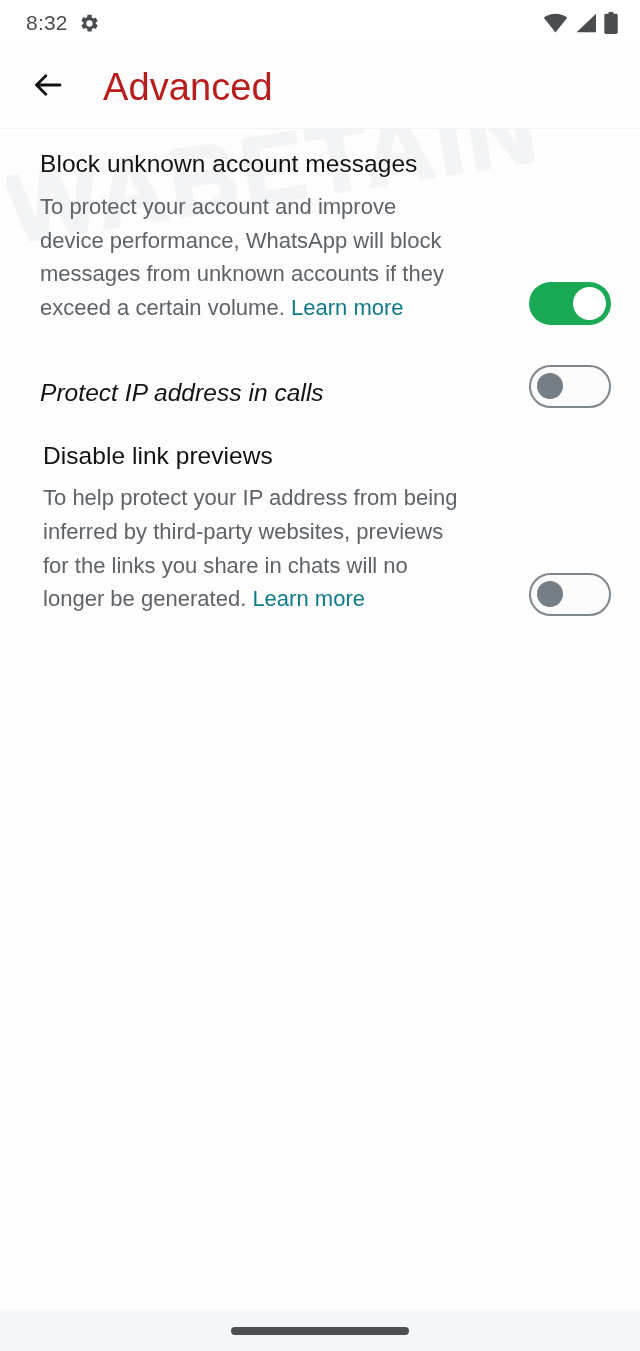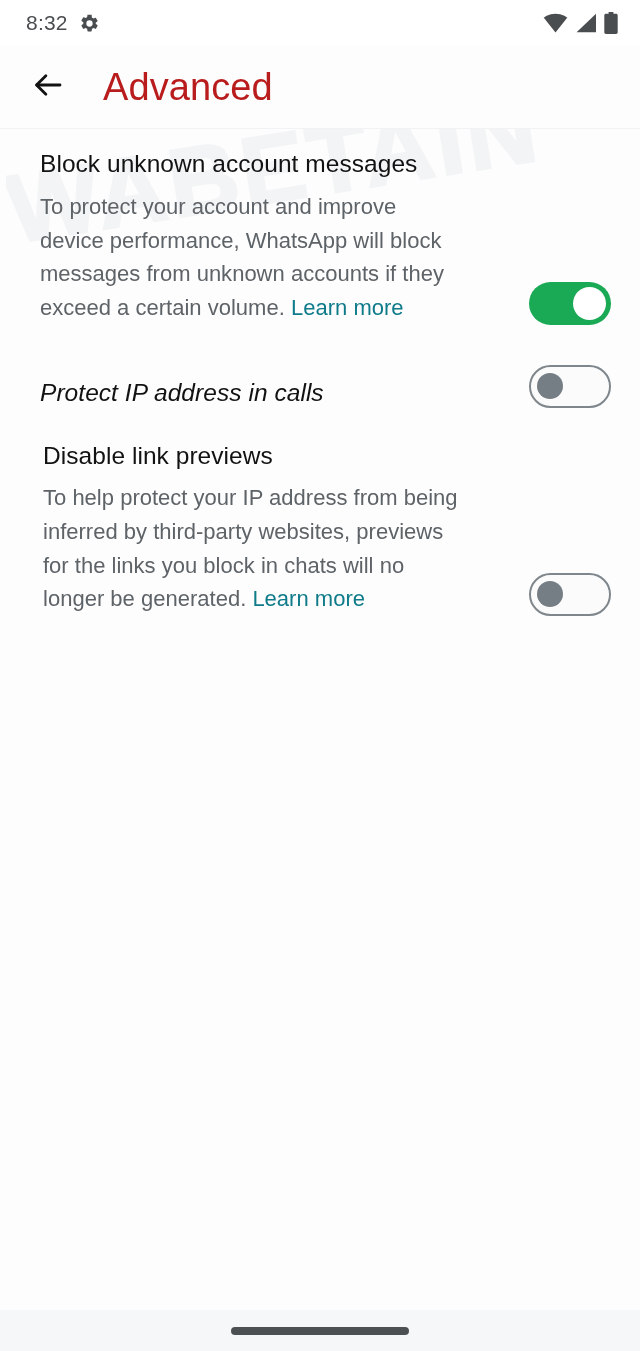--- a/index.html
+++ b/index.html
@@ -282,21 +282,21 @@
       <div class="toggle-wrap">
         <div class="toggle off">
           <div class="knob"></div>
         </div>
       </div>
     </div>
 
     <div class="setting-row" style="padding-top:34px;padding-left:43px;">
       <div class="setting-text">
         <div class="setting-title">Disable link previews</div>
-        <div class="setting-desc desc-w3"><span>To help protect your IP address from being inferred by third-party websites, previews for the links you block in chats will no longer be generated. </span><span class="learn-more">Learn more</span></div>
+        <div class="setting-desc desc-w3"><span>To help protect your IP address from being inferred by third-party websites, previews for the links you share in chats will no longer be generated. </span><span class="learn-more">Learn more</span></div>
       </div>
       <div class="toggle-wrap">
         <div class="toggle off">
           <div class="knob"></div>
         </div>
       </div>
     </div>
 
   </div>
 

